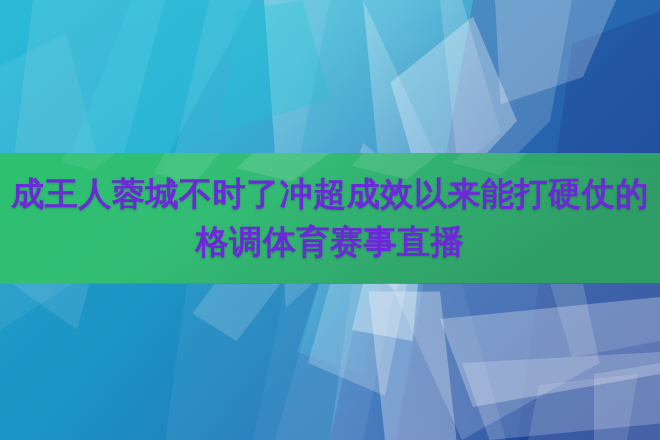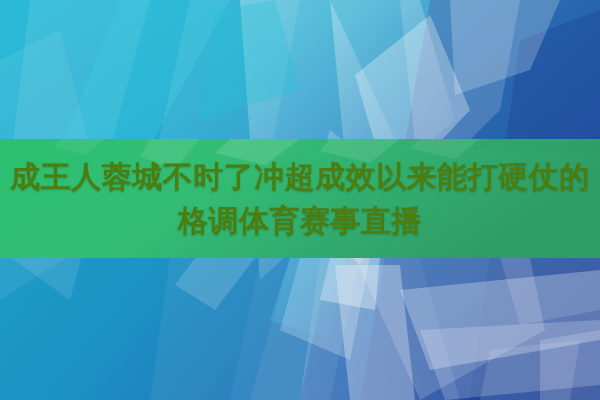--- a/index.html
+++ b/index.html
@@ -57,21 +57,21 @@
     top: 0;
     width: 600px;
     height: 119px;
     display: flex;
     align-items: center;
     justify-content: center;
     box-sizing: border-box;
     padding: 0 8px;
     margin: 0;
     text-align: center;
-    color: #4d7c0f;
+    color: #6d28d9;
     font-size: 30px;
     line-height: 44px;
     font-weight: bold;
     letter-spacing: 0.5px;
     text-shadow: 0 1px 2px rgba(0, 70, 40, 0.28);
     white-space: normal;
     word-break: break-all;
   }
 </style>
 </head>

